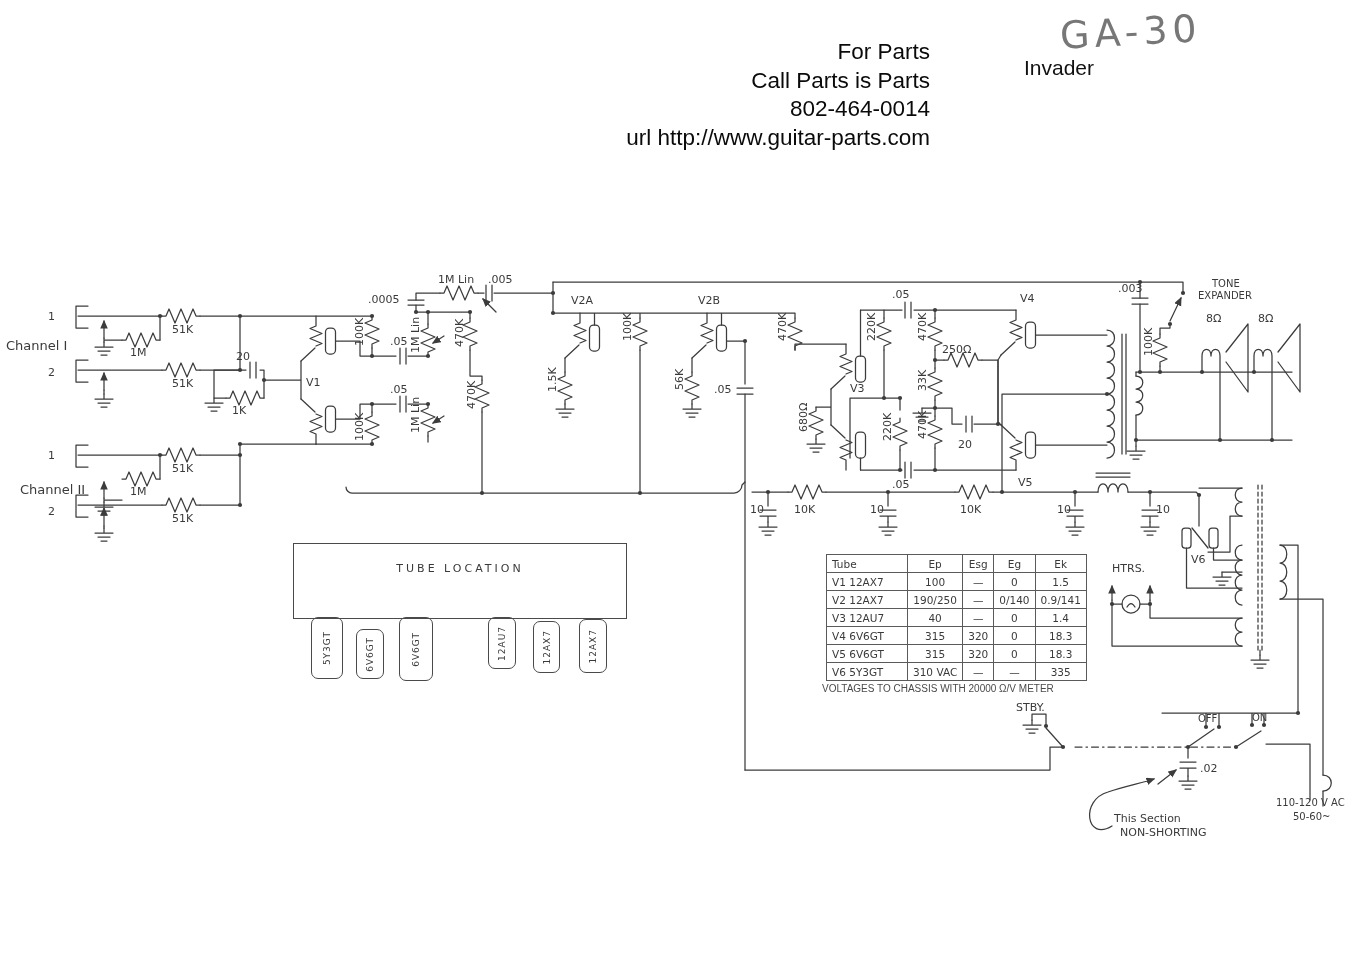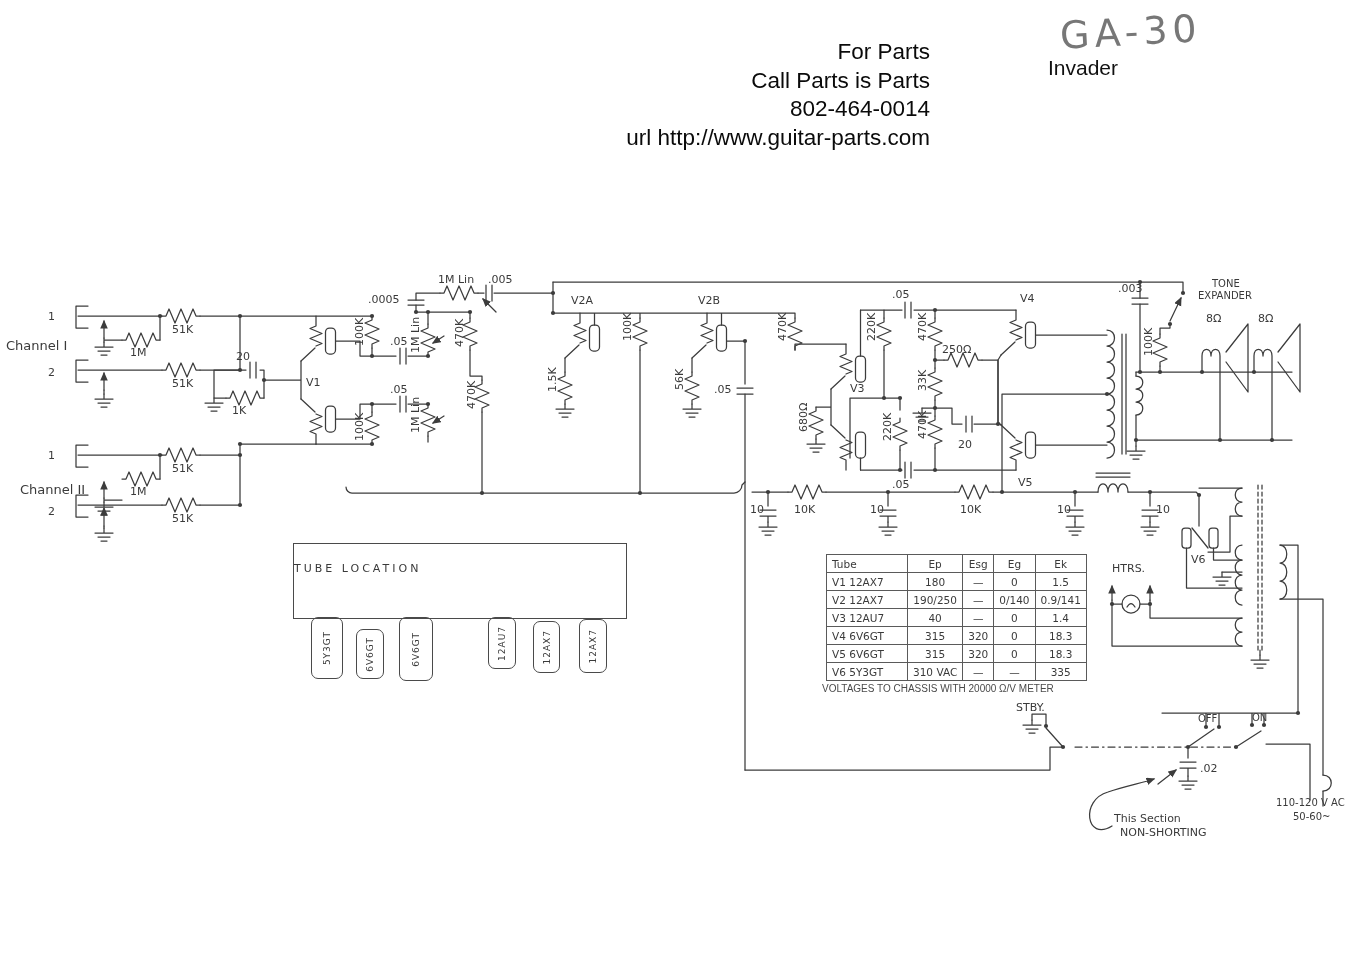--- a/index.html
+++ b/index.html
@@ -3,38 +3,38 @@
 <meta charset="utf-8">
 <style>
   html,body{margin:0;padding:0;}
   body{width:1353px;height:956px;position:relative;background:#ffffff;overflow:hidden;
        font-family:"Liberation Sans",sans-serif;}
   
   #header-block{position:absolute;left:450px;top:38px;width:480px;text-align:right;
     color:#0a0a0a;font-size:22.5px;line-height:28.5px;font-family:"Liberation Sans",sans-serif;}
   #model-title{position:absolute;left:1060px;top:10px;font-size:38px;color:#777;
     font-family:"DejaVu Sans",sans-serif;letter-spacing:5px;transform:rotate(-3deg);}
-  #model-sub{position:absolute;left:1048px;top:56px;font-size:21px;color:#111;}
+  #model-sub{position:absolute;left:1024px;top:56px;font-size:21px;color:#111;}
   
   #schem{position:absolute;left:0;top:0;}
   .w{stroke:#3c3c3c;stroke-width:1.25;fill:none;stroke-linecap:round;stroke-linejoin:round;}
   .dots circle{fill:#3c3c3c;stroke:none;}
   #label-layer text{fill:#3a3a3a;font-family:"DejaVu Sans",sans-serif;}
   
   #tube-table{position:absolute;left:826px;top:554px;border-collapse:collapse;
     font-size:10.5px;color:#3a3a3a;font-family:"DejaVu Sans",sans-serif;}
   #tube-table th,#tube-table td{border:1px solid #5a5a5a;padding:1px 5px;height:15px;
     text-align:center;font-weight:normal;white-space:nowrap;}
   #tube-table td:first-child,#tube-table th:first-child{text-align:left;min-width:70px;}
   #table-footnote{position:absolute;left:822px;top:683px;font-size:10px;color:#4a4a4a;
     width:300px;font-family:Liberation Sans, sans-serif;}
   
   #tube-loc-box{position:absolute;left:293px;top:543px;width:332px;height:74px;
     border:1.5px solid #4a4a4a;}
-  #tube-loc-title{margin-top:18px;font-size:11px;letter-spacing:3px;
+  #tube-loc-title{margin-top:18px;text-align:center;font-size:11px;letter-spacing:3px;
     color:#3a3a3a;font-family:"DejaVu Sans",sans-serif;}
   .socket{position:absolute;border:1.5px solid #4a4a4a;border-radius:7px;
     display:flex;align-items:center;justify-content:center;}
   .socket span{writing-mode:vertical-rl;transform:rotate(180deg);font-size:9px;
     color:#3a3a3a;font-family:"DejaVu Sans",sans-serif;letter-spacing:1px;}
 </style>
 </head>
 <body>
 
 <div id="header-block">
@@ -341,21 +341,21 @@
         <th>Tube</th>
         <th>Ep</th>
         <th>Esg</th>
         <th>Eg</th>
         <th>Ek</th>
       </tr>
     </thead>
   <tbody>
       <tr>
         <td>V1  12AX7</td>
-        <td>180</td>
+        <td>100</td>
         <td>—</td>
         <td>0</td>
         <td>1.5</td>
       </tr>
       <tr>
         <td>V2  12AX7</td>
         <td>190/250</td>
         <td>—</td>
         <td>0/140</td>
         <td>0.9/141</td>

